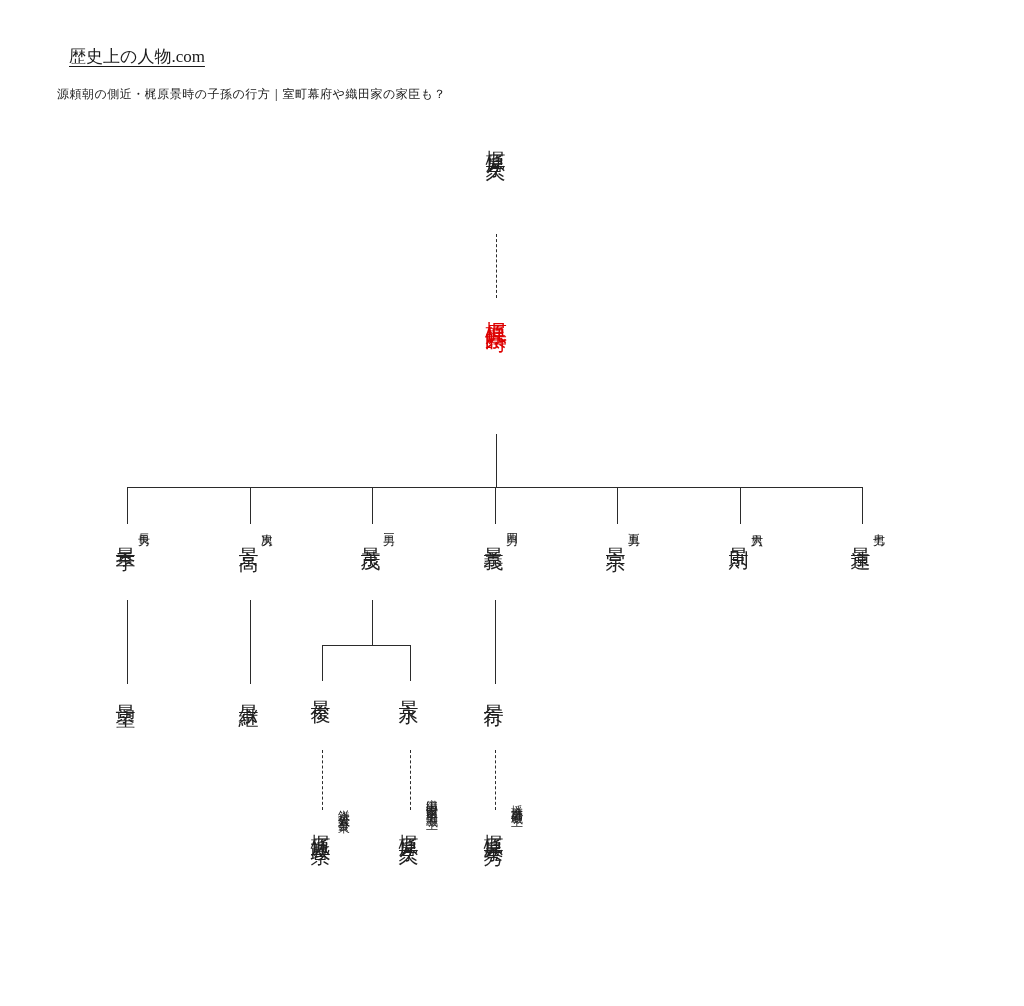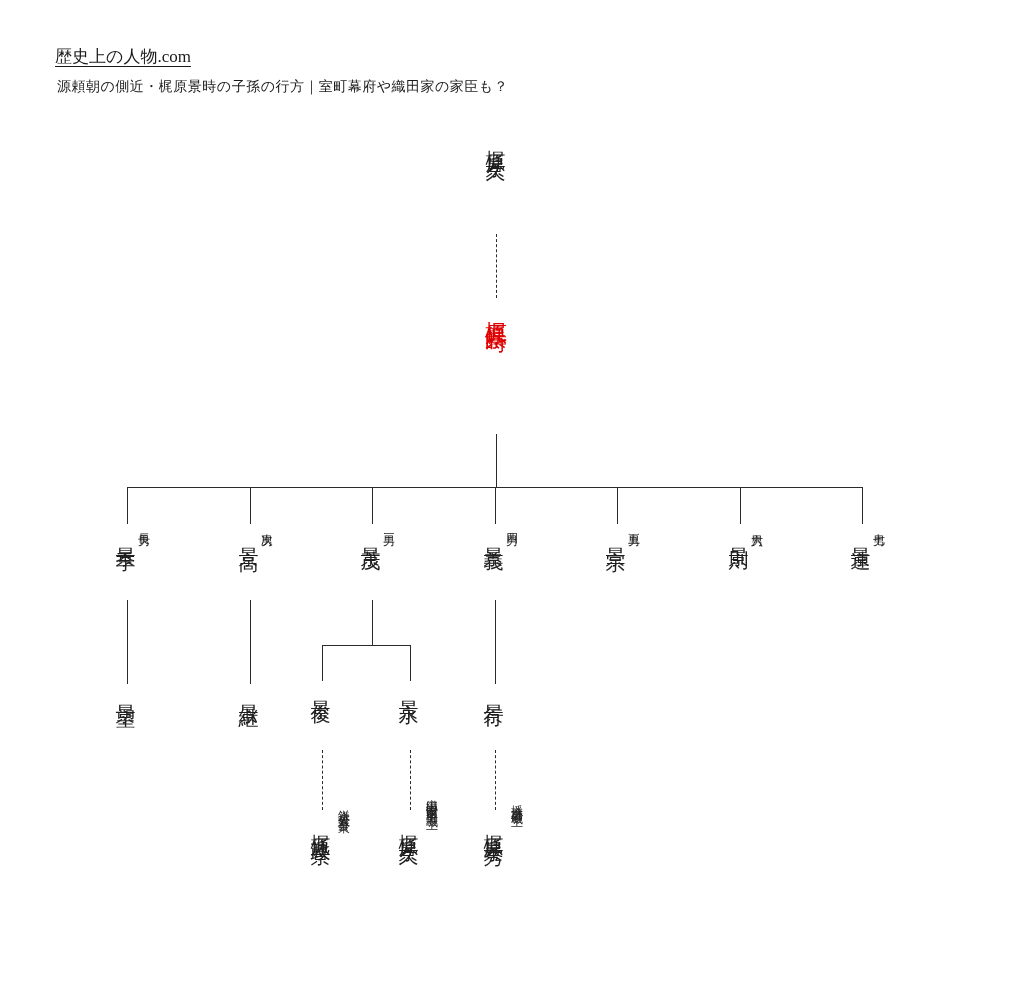--- a/index.html
+++ b/index.html
@@ -5,28 +5,28 @@
   * { margin: 0; padding: 0; box-sizing: border-box; }
   html, body { background: #ffffff; }
   body {
     width: 1024px; height: 1006px;
     font-family: "Liberation Serif", "DejaVu Serif", serif;
     color: #1f1f1f;
   }
   .page { position: relative; width: 1024px; height: 1006px; background: #ffffff; overflow: hidden; }
 
   .site-title {
-    position: absolute; left: 55px; top: 45px;
+    position: absolute; left: 69px; top: 45px;
     font-size: 17px; color: #1a1a1a;
     text-decoration: underline; text-underline-offset: 4px;
     cursor: pointer;
   }
   .page-title {
-    position: absolute; left: 57px; top: 78px;
-    font-size: 14px; font-weight: normal; color: #1a1a1a;
+    position: absolute; left: 57px; top: 86px;
+    font-size: 12px; font-weight: normal; color: #1a1a1a;
     letter-spacing: 0.5px;
   }
 
   .vtext {
     position: absolute;
     writing-mode: vertical-rl;
     text-orientation: upright;
     white-space: nowrap;
     color: #1f1f1f;
     line-height: 1;

